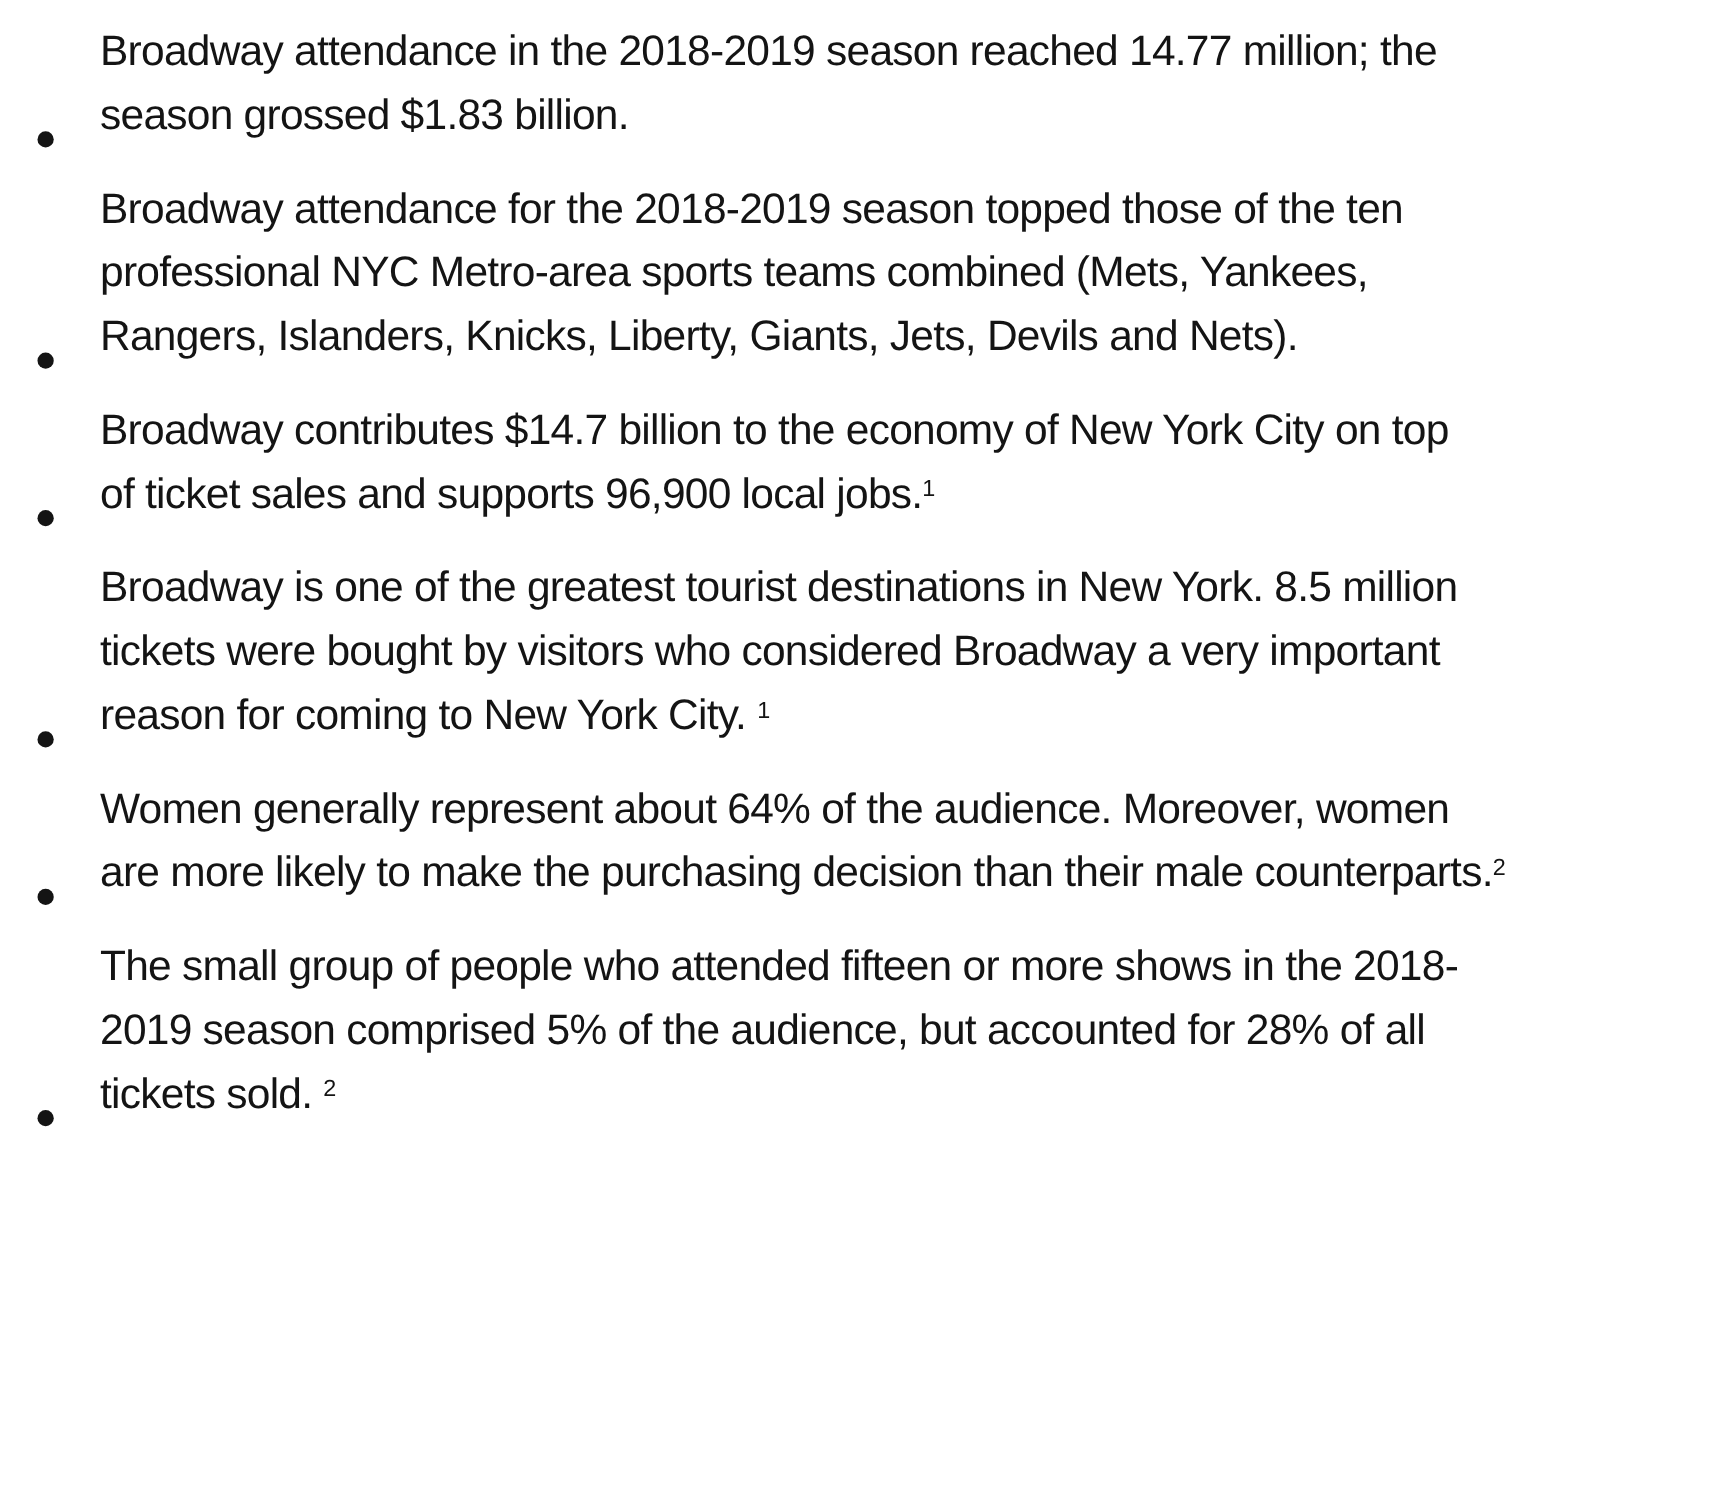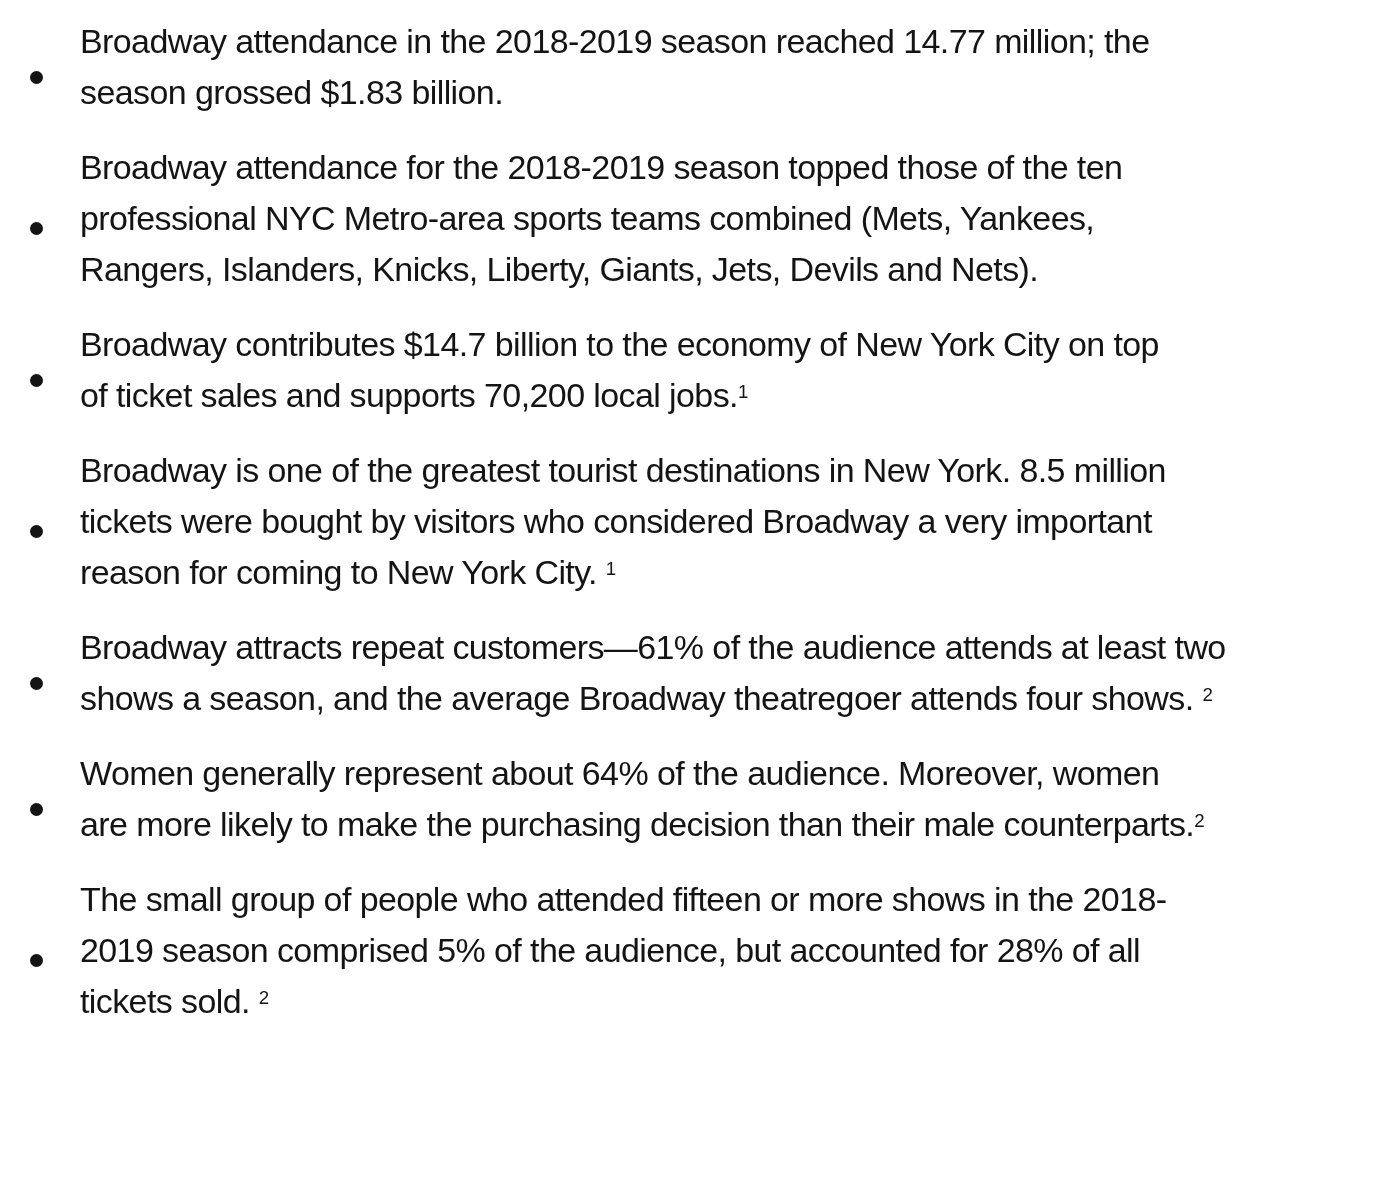--- a/index.html
+++ b/index.html
@@ -15,21 +15,21 @@
     color: #141414;
   }
   .doc {
     box-sizing: border-box;
     width: 1385px;
     height: 1200px;
     padding: 16px 8px 0 30px;
   }
   .bullet-item {
     display: flex;
-    align-items: center;
+    align-items: flex-end;
     margin-bottom: 24px;
   }
   .dot {
     flex: 0 0 auto;
     width: 13px;
     height: 13px;
     border-radius: 50%;
     background: #141414;
     margin-top: 20px;
     margin-right: 37px;
@@ -65,35 +65,30 @@
   <div class="bullet-item">
     <span class="dot"></span>
     <p class="text"><span>Broadway attendance for the 2018-2019 season topped those of the ten
 professional NYC Metro-area sports teams combined (Mets, Yankees,
 Rangers, Islanders, Knicks, Liberty, Giants, Jets, Devils and Nets).</span><sup></sup></p>
   </div>
 
   <div class="bullet-item">
     <span class="dot"></span>
     <p class="text"><span>Broadway contributes $14.7 billion to the economy of New York City on top
-of ticket sales and supports 70,200 local jobs.</span><sup>1</sup></p>
+of ticket sales and supports 96,900 local jobs.</span><sup>1</sup></p>
   </div>
 
   <div class="bullet-item">
     <span class="dot"></span>
     <p class="text"><span>Broadway is one of the greatest tourist destinations in New York. 8.5 million
 tickets were bought by visitors who considered Broadway a very important
 reason for coming to New York City. </span><sup>1</sup></p>
   </div>
 
-  <div class="bullet-item">
-    <span class="dot"></span>
-    <p class="text"><span>Broadway attracts repeat customers—61% of the audience attends at least two
-shows a season, and the average Broadway theatregoer attends four shows. </span><sup>2</sup></p>
-  </div>
 
 
   <div class="bullet-item">
     <span class="dot"></span>
     <p class="text"><span>Women generally represent about 64% of the audience. Moreover, women
 are more likely to make the purchasing decision than their male counterparts.</span><sup>2</sup></p>
   </div>
 
   <div class="bullet-item">
     <span class="dot"></span>

